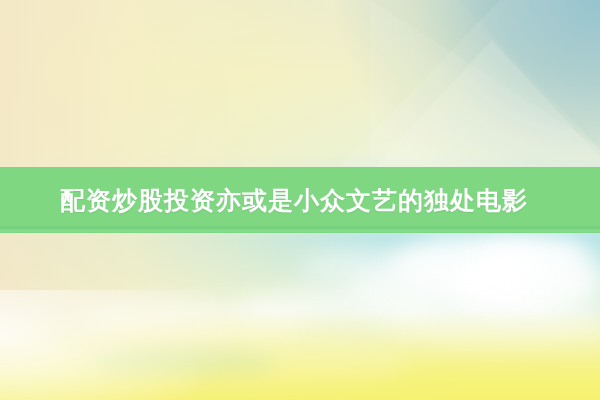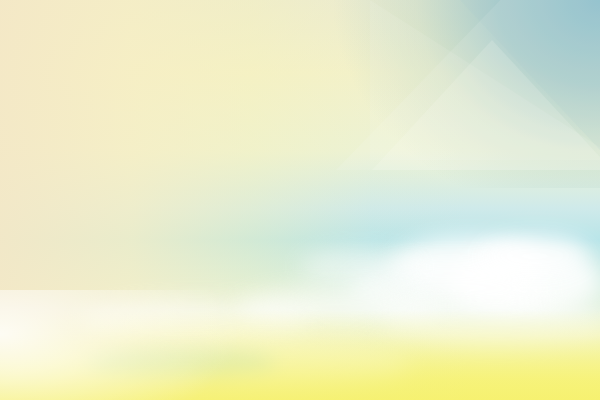--- a/index.html
+++ b/index.html
@@ -202,14 +202,17 @@
   <div class="cloud cloud-5"></div>
   <div class="cloud cloud-6"></div>
   <div class="cloud cloud-7"></div>
   <div class="cloud cloud-8"></div>
   <div class="cloud cloud-9"></div>
   <div class="sky-break"></div>
 
   <div class="bottom-glow"></div>
   <div class="bottom-left-fade"></div>
 
+  <div class="title-band">
+    <span class="title-text">配资炒股投资亦或是小众文艺的独处电影</span>
+  </div>
 
 </div>
 
 </body></html>

